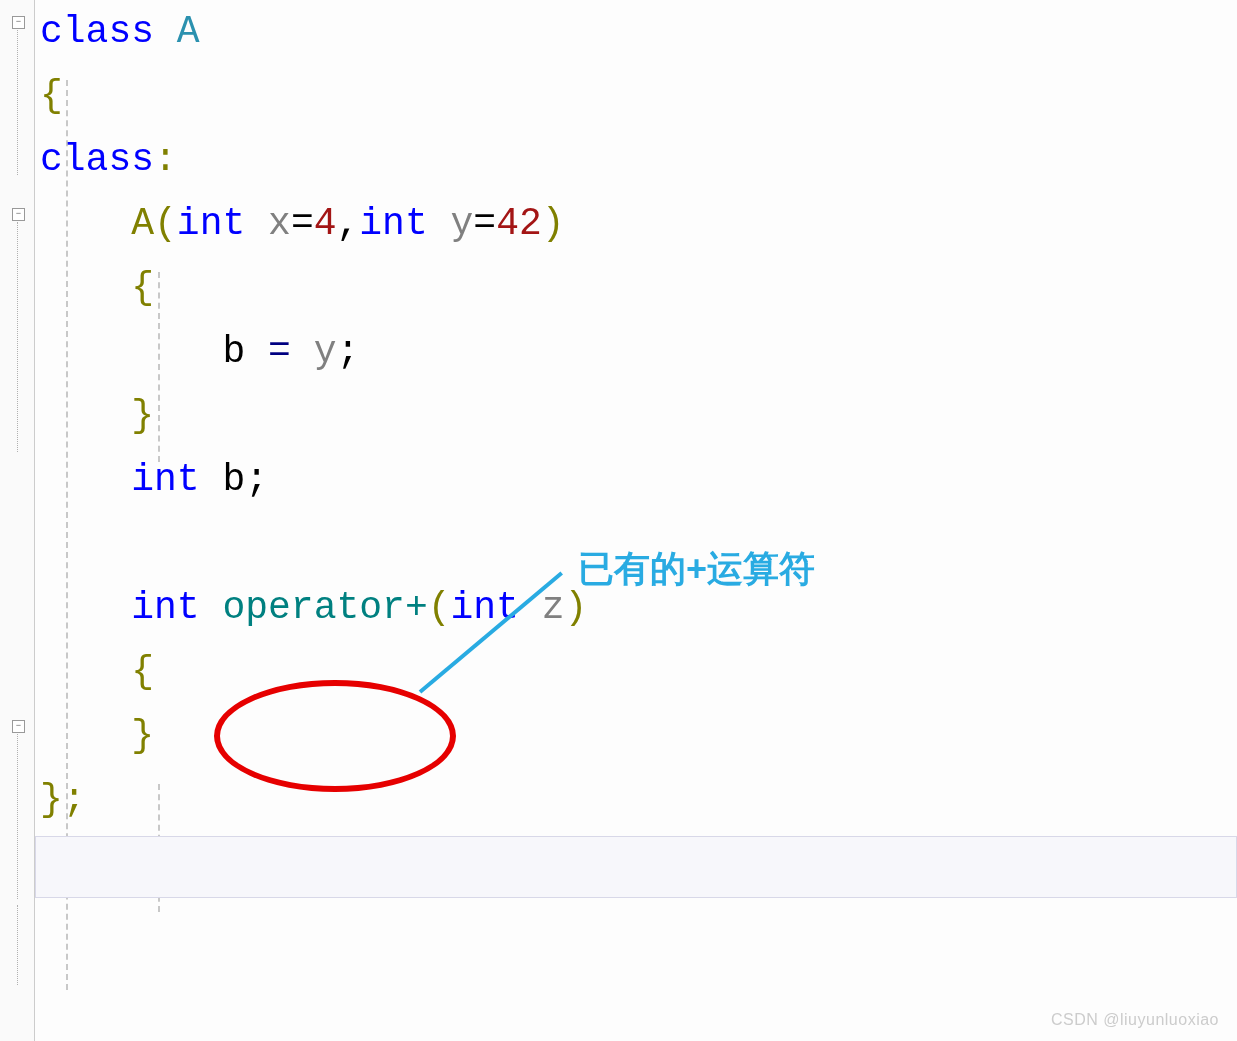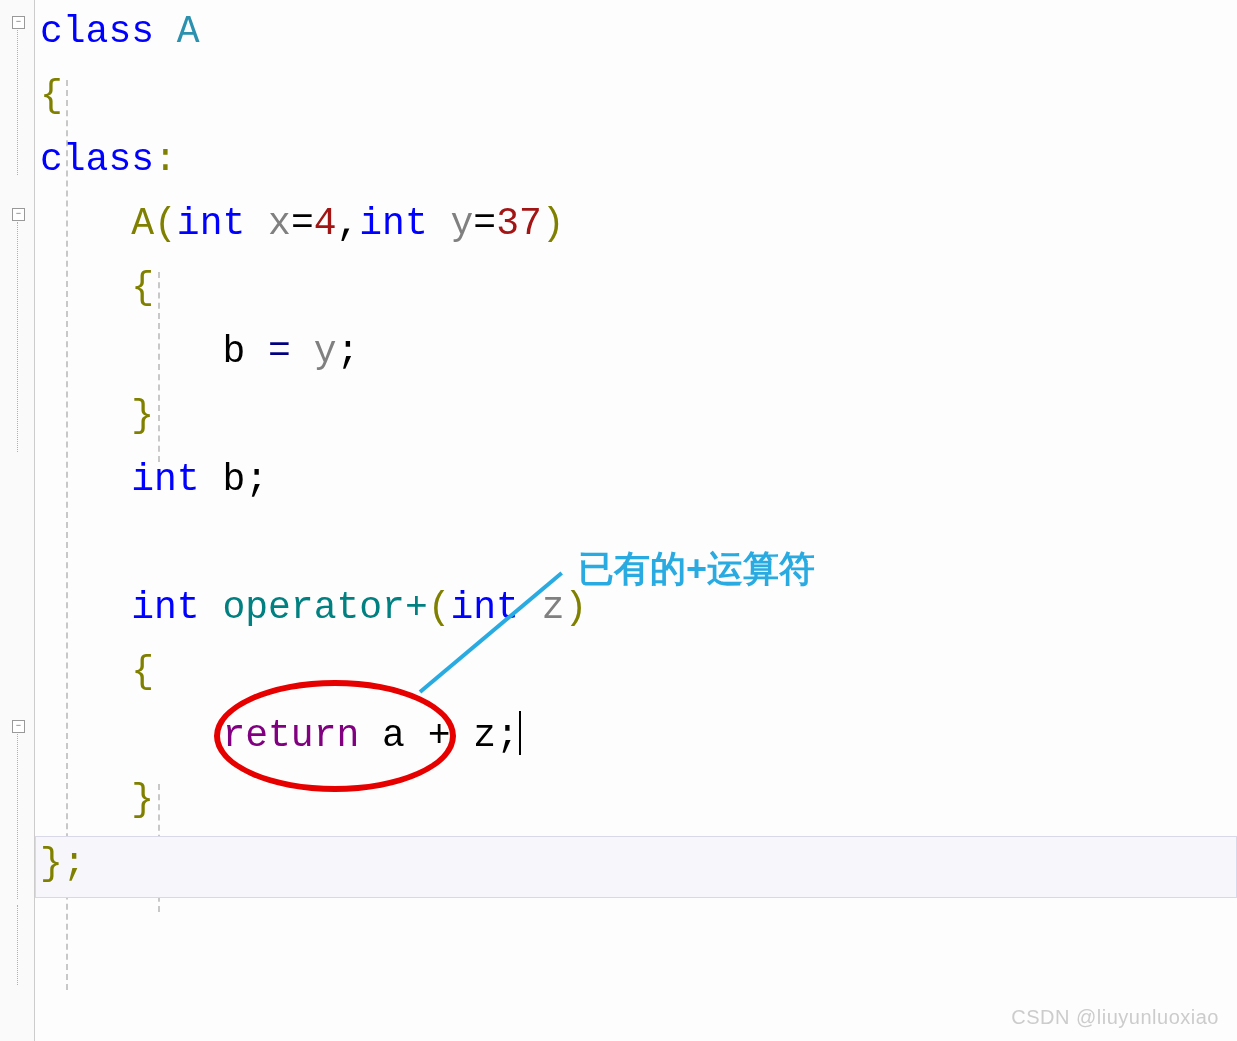--- a/index.html
+++ b/index.html
@@ -99,21 +99,21 @@
     height:44px;
     background:#000;
     vertical-align:middle;
     margin-top:-6px;
   }
   .watermark{
     position:absolute;
     right:18px;
     bottom:12px;
     font-family:Arial,sans-serif;
-    font-size:20px;
+    font-size:16px;
     color:#ccc;
     letter-spacing:0.5px;
   }
 </style>
 </head>
 <body>
 
 <div class="editor">
 
   <div class="gutter">
@@ -129,29 +129,28 @@
   <div class="vguide" style="left:66px;top:80px;height:910px;"></div>
   <div class="vguide" style="left:158px;top:272px;height:190px;"></div>
   <div class="vguide" style="left:158px;top:784px;height:128px;"></div>
 
   <div class="highlight" style="top:836px;"></div>
 
   <div class="code">
     <div class="line"><span class="kw-blue">class</span><span class="type"> A</span></div>
     <div class="line"><span class="kw-olive">{</span></div>
     <div class="line"><span class="kw-blue">class</span><span class="kw-olive">:</span></div>
-    <div class="line">    <span class="kw-olive">A</span><span class="kw-olive">(</span><span class="kw-blue">int </span><span class="gray">x</span><span>=</span><span class="num">4</span><span>,</span><span class="kw-blue">int </span><span class="gray">y</span><span>=</span><span class="num">37</span><span class="kw-olive">)</span></div>
+    <div class="line">    <span class="kw-olive">A</span><span class="kw-olive">(</span><span class="kw-blue">int </span><span class="gray">x</span><span>=</span><span class="num">4</span><span>,</span><span class="kw-blue">int </span><span class="gray">y</span><span>=</span><span class="num">42</span><span class="kw-olive">)</span></div>
     <div class="line"><span class="kw-olive">    {</span></div>
     <div class="line"><span>        </span><span class="ident">b </span><span class="nav">= </span><span class="gray">y</span><span>;</span></div>
     <div class="line"><span class="kw-olive">    }</span></div>
     <div class="line"><span>    </span><span class="kw-blue">int </span><span class="ident">b</span><span>;</span></div>
     <div class="line"><span></span></div>
     <div class="line"><span>    </span><span class="kw-blue">int </span><span class="kw-teal">operator</span><span class="kw-teal">+</span><span class="kw-olive">(</span><span class="kw-blue">int </span><span class="gray">z</span><span class="kw-olive">)</span></div>
     <div class="line"><span class="kw-olive">    {</span></div>
-    <div class="line"><span>        </span><span class="kw-purple">return </span><span class="ident">a + z</span><span>;</span><span class="cursor"></span></div>
     <div class="line"><span class="kw-olive">    }</span></div>
     <div class="line"><span class="kw-olive">};</span></div>
   </div>
 
   <div class="ellipse" style="left:214px;top:680px;"></div>
 
   <div class="callout-line" style="left:420px;top:690px;width:185px;transform:rotate(-40deg);"></div>
 
   <div class="callout-text" style="left:578px;top:545px;">已有的+运算符</div>
 

